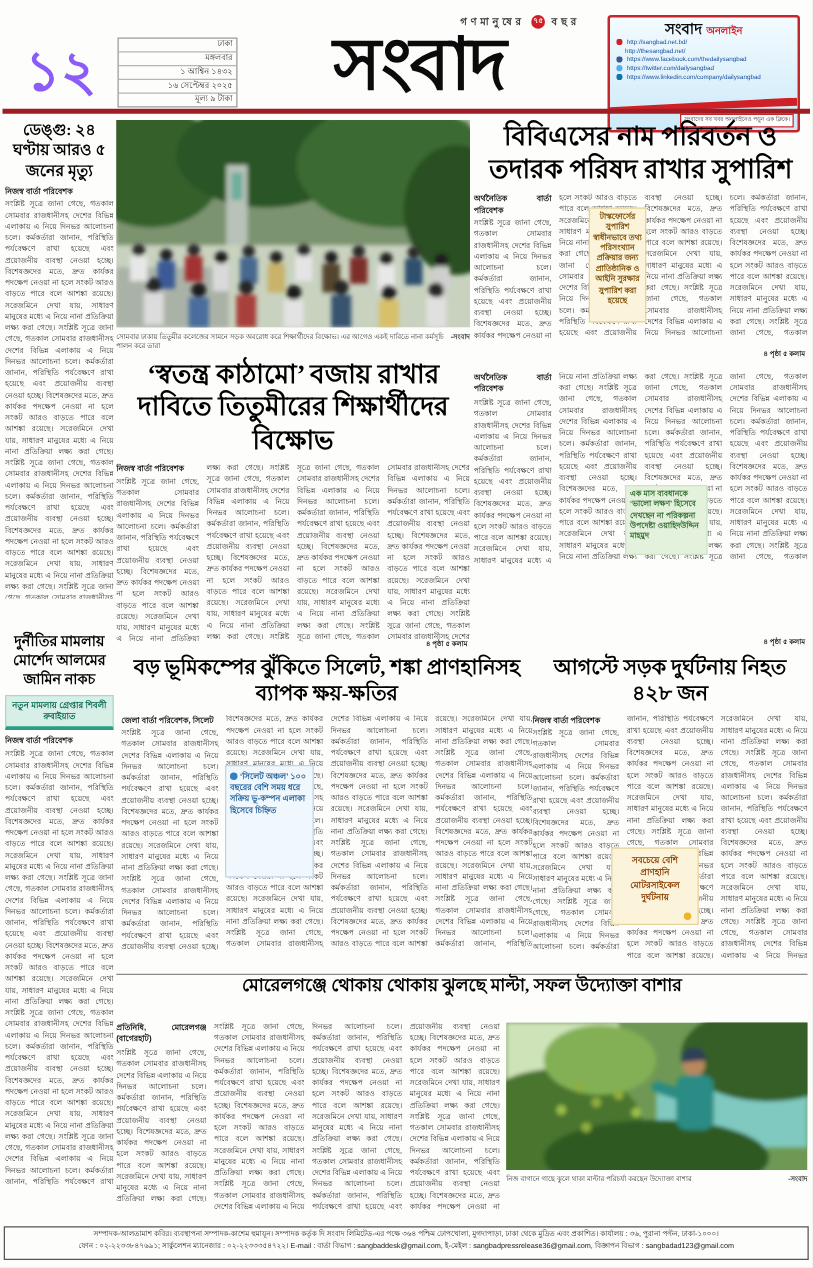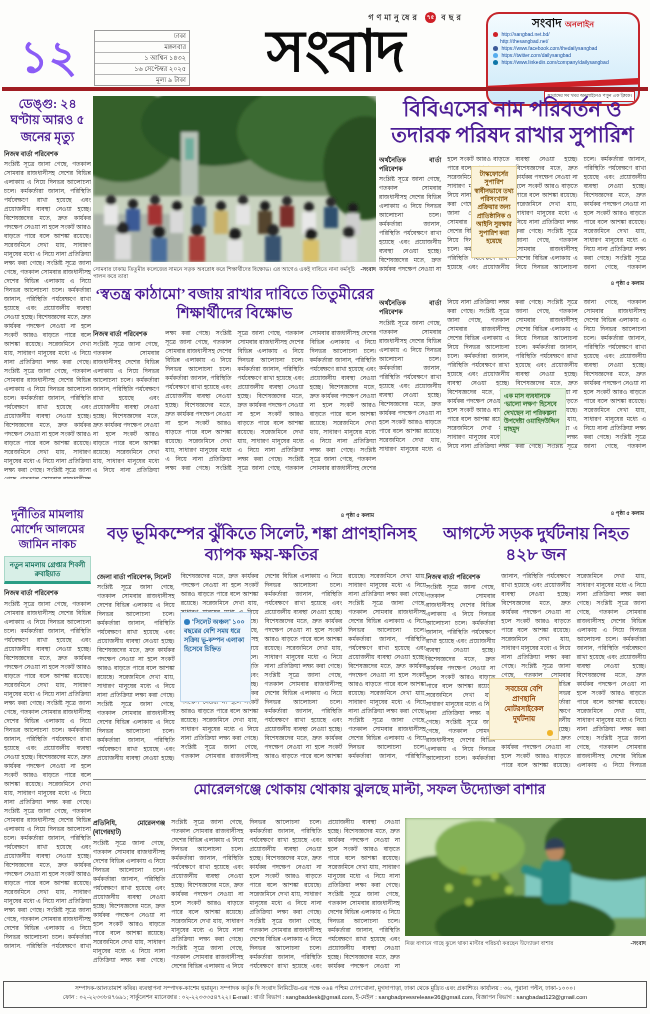--- a/index.html
+++ b/index.html
@@ -10,33 +10,33 @@
   .pagenum{font-family:"Liberation Serif",serif;font-weight:900;font-size:44px;color:#8b5cf6;}
   .datebox{border:1px solid #9a9a9a;font-size:6.5px;color:#333;}
   .datebox .row{border-bottom:1px solid #b5b5b5;text-align:right;padding:1px 3px 1px 1px;height:8px;line-height:8px;}
   .datebox .row:last-child{border-bottom:none;}
   .masthead{text-align:center;}
   .tagline{font-size:8px;letter-spacing:3px;color:#333;height:12px;line-height:12px;font-weight:bold;}
   .badge75{display:inline-block;width:11px;height:11px;border-radius:50%;background:#cf2027;color:#fff;
            font-size:6px;line-height:11px;letter-spacing:0;text-align:center;vertical-align:middle;}
   .logo{font-family:"Liberation Serif",serif;font-weight:900;font-size:58px;line-height:56px;color:#0b0b0b;
         letter-spacing:-2px;}
-  .onlinebox{border:2px solid #c5262c;border-radius:13px;background:linear-gradient(#f3fbff,#cde9f8);
+  .onlinebox{border:2px solid #c5262c;border-radius:3px;background:linear-gradient(#f3fbff,#cde9f8);
              padding:3px 5px;box-sizing:border-box;overflow:hidden;}
   .ob-title{text-align:center;font-weight:bold;font-size:12px;color:#0b0b0b;line-height:13px;}
   .ob-title .suffix{color:#cf2027;font-size:8px;}
   .ob-link{font-size:5px;color:#1a4fa0;line-height:7px;white-space:nowrap;overflow:hidden;}
   .ob-ic{display:inline-block;width:5px;height:5px;border-radius:50%;margin-right:2px;vertical-align:middle;}
   .ob-swoosh{position:absolute;left:0;right:0;bottom:14px;height:12px;background:#cf2027;
              clip-path:polygon(0 65%,100% 0,100% 55%,0 100%);}
   .ob-note{position:absolute;right:3px;bottom:2px;border:1px solid #c5262c;background:#fff;
            font-size:4.5px;padding:1px 2px;color:#333;white-space:nowrap;}
   .redrule{background:#a01d23;}
   
-  .hl{font-family:"Liberation Serif",serif;font-weight:700;color:#4c1d95;text-align:center;}
+  .hl{font-family:"Liberation Serif",serif;font-weight:700;color:#000000;text-align:center;}
   .cols{column-gap:6px;text-align:justify;font-size:6px;line-height:1.5;color:#2c2c2c;overflow:hidden;}
   .c4{column-count:4;} .c3{column-count:3;}
   .byline{display:block;font-weight:bold;font-size:6.3px;color:#111;margin-bottom:2px;}
   .single{overflow:hidden;text-align:justify;font-size:6px;line-height:1.5;color:#2c2c2c;}
   .hbox{box-sizing:border-box;font-weight:bold;text-align:center;overflow:hidden;}
   .box-tan{background:#fbf3da;border:1px solid #e6d49c;color:#7a4a00;}
   .box-green{background:#e3f1dd;border:1px solid #cde4c4;color:#2e6b2a;}
   .box-teal{background:#d8efe7;border:1px solid #a9d8c8;border-bottom:3px solid #2a9d84;color:#0b6b55;}
   .box-blue{background:#f0f7fd;border:1px solid #bcd6ec;color:#1c5e96;}
   .dot{display:inline-block;width:6px;height:6px;border-radius:50%;vertical-align:middle;margin-right:2px;}
@@ -173,21 +173,21 @@
         <circle cx="218" cy="138" r="6" fill="#1f1f1f"></circle>
           <rect x="210" y="144" width="16" height="22" fill="#d8c06a"></rect>
         <circle cx="256" cy="136" r="6" fill="#262626"></circle>
           <rect x="248" y="142" width="16" height="24" fill="#e0e0e0"></rect>
       </g>
     </svg>
     <div class="caption">
       <span>সোমবার ঢাকায় তিতুমীর কলেজের সামনে সড়ক অবরোধ করে শিক্ষার্থীদের বিক্ষোভ। এর আগেও একই দাবিতে নানা কর্মসূচি পালন করে তারা</span>
       <span style="font-weight:bold;">-সংবাদ</span>
     </div>
-    <div class="hl" style="font-size:15px;line-height:1.25;margin-top:5px;">‘স্বতন্ত্র কাঠামো’ বজায় রাখার দাবিতে তিতুমীরের শিক্ষার্থীদের বিক্ষোভ</div>
+    <div class="hl" style="font-size:21px;line-height:1.25;margin-top:5px;">‘স্বতন্ত্র কাঠামো’ বজায় রাখার দাবিতে তিতুমীরের শিক্ষার্থীদের বিক্ষোভ</div>
     <div class="cols c4" style="height:150px;margin-top:6px;">
       <span class="byline">নিজস্ব বার্তা পরিবেশক</span>
       <span>সংশ্লিষ্ট সূত্রে জানা গেছে, গতকাল সোমবার রাজধানীসহ দেশের বিভিন্ন এলাকায় এ নিয়ে দিনভর আলোচনা চলে। কর্মকর্তারা জানান, পরিস্থিতি পর্যবেক্ষণে রাখা হয়েছে এবং প্রয়োজনীয় ব্যবস্থা নেওয়া হচ্ছে। বিশেষজ্ঞদের মতে, দ্রুত কার্যকর পদক্ষেপ নেওয়া না হলে সংকট আরও বাড়তে পারে বলে আশঙ্কা রয়েছে। সরেজমিনে দেখা যায়, সাধারণ মানুষের মধ্যে এ নিয়ে নানা প্রতিক্রিয়া লক্ষ্য করা গেছে। সংশ্লিষ্ট সূত্রে জানা গেছে, গতকাল সোমবার রাজধানীসহ দেশের বিভিন্ন এলাকায় এ নিয়ে দিনভর আলোচনা চলে। কর্মকর্তারা জানান, পরিস্থিতি পর্যবেক্ষণে রাখা হয়েছে এবং প্রয়োজনীয় ব্যবস্থা নেওয়া হচ্ছে। বিশেষজ্ঞদের মতে, দ্রুত কার্যকর পদক্ষেপ নেওয়া না হলে সংকট আরও বাড়তে পারে বলে আশঙ্কা রয়েছে। সরেজমিনে দেখা যায়, সাধারণ মানুষের মধ্যে এ নিয়ে নানা প্রতিক্রিয়া লক্ষ্য করা গেছে। সংশ্লিষ্ট সূত্রে জানা গেছে, গতকাল সোমবার রাজধানীসহ দেশের বিভিন্ন এলাকায় এ নিয়ে দিনভর আলোচনা চলে। কর্মকর্তারা জানান, পরিস্থিতি পর্যবেক্ষণে রাখা হয়েছে এবং প্রয়োজনীয় ব্যবস্থা নেওয়া হচ্ছে। বিশেষজ্ঞদের মতে, দ্রুত কার্যকর পদক্ষেপ নেওয়া না হলে সংকট আরও বাড়তে পারে বলে আশঙ্কা রয়েছে। সরেজমিনে দেখা যায়, সাধারণ মানুষের মধ্যে এ নিয়ে নানা প্রতিক্রিয়া লক্ষ্য করা গেছে। সংশ্লিষ্ট সূত্রে জানা গেছে, গতকাল সোমবার রাজধানীসহ দেশের বিভিন্ন এলাকায় এ নিয়ে দিনভর আলোচনা চলে। কর্মকর্তারা জানান, পরিস্থিতি পর্যবেক্ষণে রাখা হয়েছে এবং প্রয়োজনীয় ব্যবস্থা নেওয়া হচ্ছে। বিশেষজ্ঞদের মতে, দ্রুত কার্যকর পদক্ষেপ নেওয়া না হলে সংকট আরও বাড়তে পারে বলে আশঙ্কা রয়েছে। সরেজমিনে দেখা যায়, সাধারণ মানুষের মধ্যে এ নিয়ে নানা প্রতিক্রিয়া লক্ষ্য করা গেছে। সংশ্লিষ্ট সূত্রে জানা গেছে, গতকাল সোমবার রাজধানীসহ দেশের বিভিন্ন এলাকায় এ নিয়ে দিনভর আলোচনা চলে। কর্মকর্তারা জানান, পরিস্থিতি পর্যবেক্ষণে রাখা হয়েছে এবং প্রয়োজনীয় ব্যবস্থা নেওয়া হচ্ছে। বিশেষজ্ঞদের মতে, দ্রুত কার্যকর পদক্ষেপ নেওয়া না হলে সংকট আরও বাড়তে পারে বলে আশঙ্কা রয়েছে। সরেজমিনে দেখা যায়, সাধারণ মানুষের মধ্যে এ নিয়ে নানা প্রতিক্রিয়া লক্ষ্য করা গেছে। সংশ্লিষ্ট সূত্রে জানা গেছে, গতকাল সোমবার রাজধানীসহ দেশের বিভিন্ন এলাকায় এ নিয়ে দিনভর আলোচনা চলে। কর্মকর্তারা জানান, পরিস্থিতি পর্যবেক্ষণে রাখা হয়েছে এবং প্রয়োজনীয় ব্যবস্থা নেওয়া হচ্ছে। বিশেষজ্ঞদের মতে, দ্রুত কার্যকর পদক্ষেপ নেওয়া না হলে সংকট আরও বাড়তে পারে বলে আশঙ্কা রয়েছে। সরেজমিনে দেখা যায়, সাধারণ মানুষের মধ্যে এ নিয়ে নানা প্রতিক্রিয়া লক্ষ্য করা গেছে। </span>
     </div>
     <div class="cont" style="right:2px;bottom:0;">৪ পৃষ্ঠা ৫ কলাম</div>
   </section>
 
   <section class="abs" style="left:379px;top:96px;width:267px;height:194px;">
     <div class="hl" style="font-size:21px;line-height:1.25;">বিবিএসের নাম পরিবর্তন ও তদারক পরিষদ রাখার সুপারিশ</div>
     <div class="cols c4" style="height:122px;margin-top:6px;">

